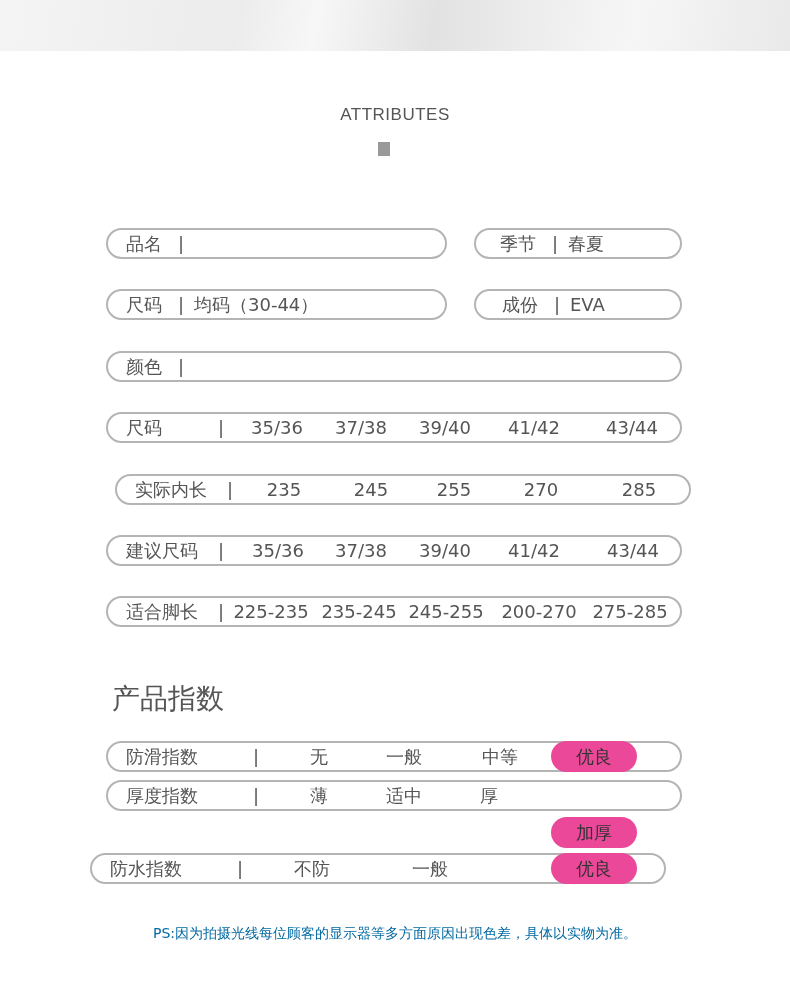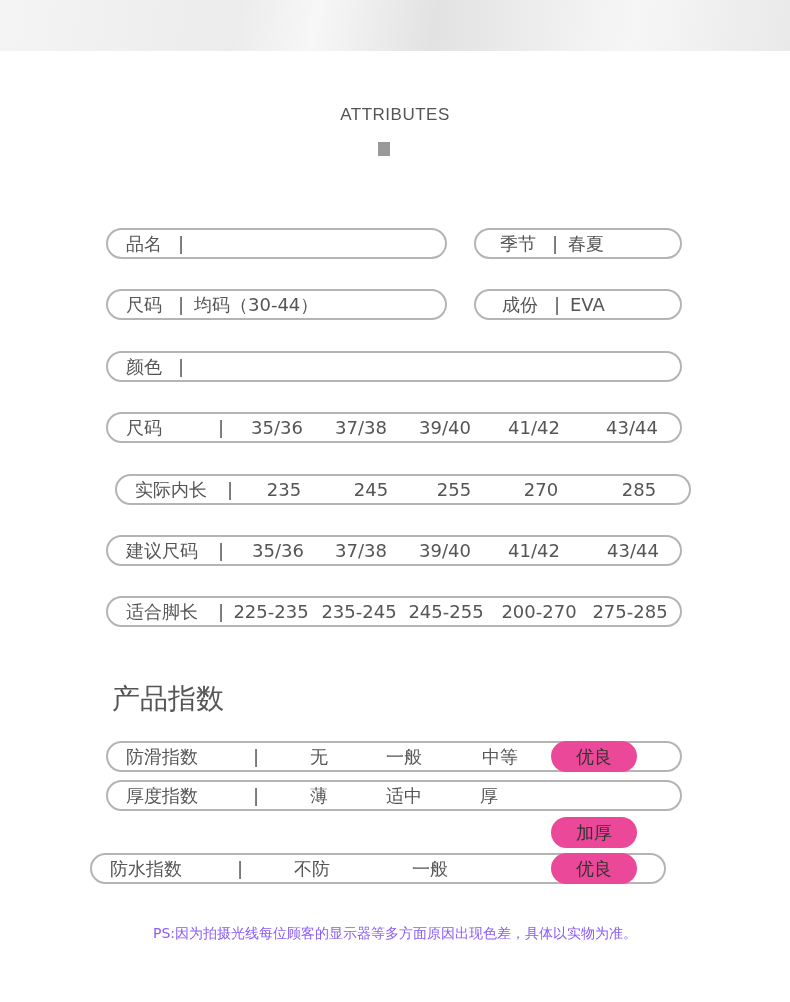--- a/index.html
+++ b/index.html
@@ -11,21 +11,21 @@
     color:#555; letter-spacing:0.5px; font-family:"Liberation Sans",sans-serif; }
   .attr-cn { position:absolute; left:0; width:790px; top:128px; text-align:center; font-size:38px; color:#555; }
   .attr-cn .sq { display:inline-block; width:12px; height:14px; background:#999; margin-right:22px; vertical-align:middle; position:relative; top:-4px; }
   .pill { position:absolute; height:31px; border:2px solid #b4b4b4; border-radius:18px; box-sizing:border-box;
     font-size:18px; color:#555; display:flex; align-items:center; }
   .pill .lab { position:absolute; left:18px; white-space:nowrap; }
   .pill .cell { position:absolute; transform:translateX(-50%); white-space:nowrap; }
   .pill .sep { position:absolute; }
   .hl { position:absolute; height:31px; background:#ec4899; border-radius:16px; display:flex; align-items:center; justify-content:center; color:#333; font-size:18px; }
   .sec2 { position:absolute; left:112px; top:680px; font-size:28px; color:#555; }
-  .note { position:absolute; left:0; width:790px; top:925px; text-align:center; font-size:14px; color:#8b5cf6; }
+  .note { position:absolute; left:0; width:790px; top:925px; text-align:center; font-size:14px; color:#0369a1; }
 </style>
 </head>
 <body>
 
 <div class="banner"></div>
 
 <div class="attr-en">ATTRIBUTES</div>
 <div class="attr-cn"><span class="sq"></span></div>
 
 <div class="pill" style="left:106px;top:228px;width:341px;">

